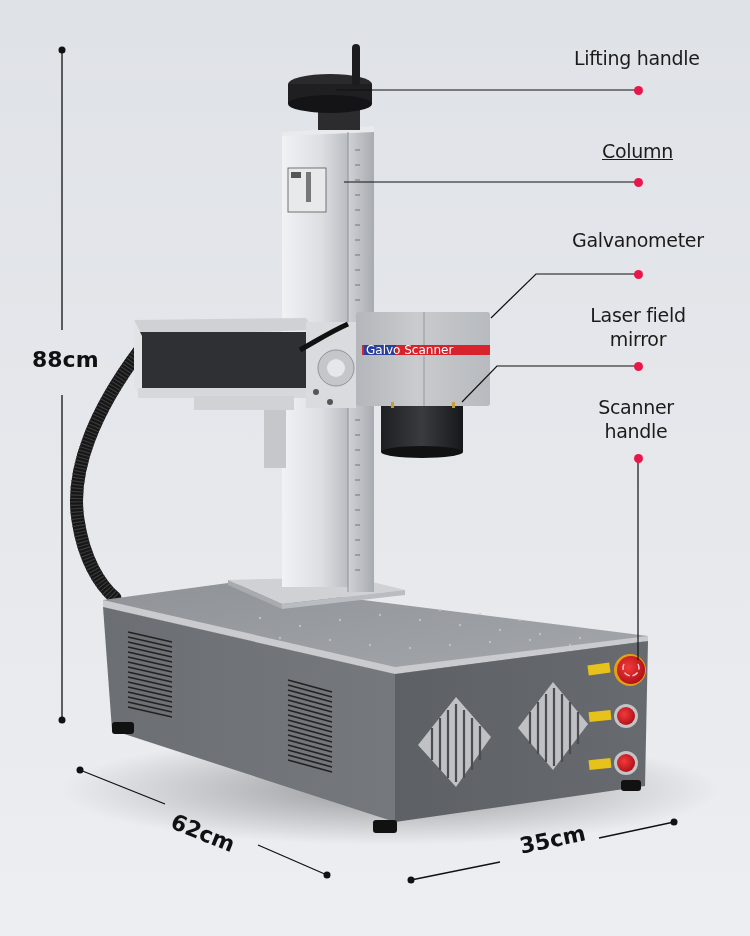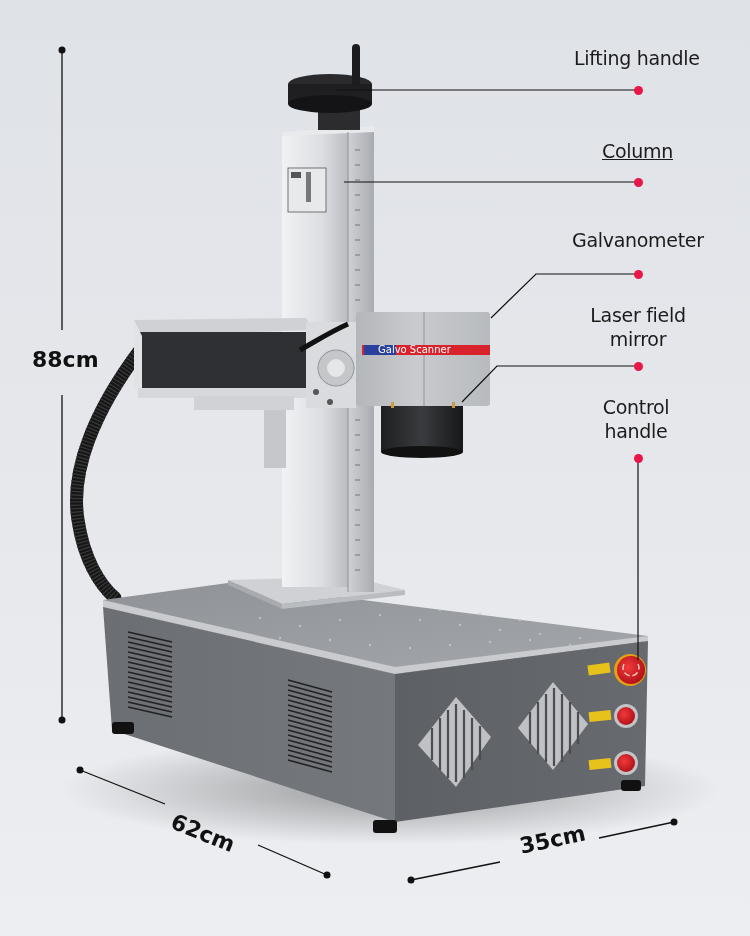--- a/index.html
+++ b/index.html
@@ -303,22 +303,22 @@
   <div class="dot" style="left:634px;top:454px;"></div>
 
   <div class="label" style="left:574px;top:46px;">Lifting handle</div>
   <div class="label" style="left:602px;top:139px;text-decoration:underline;">Column</div>
   <div class="label" style="left:572px;top:228px;">Galvanometer</div>
   <div class="label" style="left:588px;top:303px;width:100px;">
     <div>Laser field</div>
     <div>mirror</div>
   </div>
   <div class="label" style="left:596px;top:395px;width:80px;">
-    <div>Control</div>
+    <div>Scanner</div>
     <div>handle</div>
   </div>
 
   <div class="dim" style="left:32px;top:347px;">88cm</div>
   <div class="dim" style="left:172px;top:808px;transform:rotate(22deg);transform-origin:left center;">62cm</div>
   <div class="dim" style="left:520px;top:834px;transform:rotate(-12deg);transform-origin:left center;">35cm</div>
 
-  <div style="position:absolute;left:366px;top:345px;font-size:10px;line-height:10px;color:#fff;font-family:'DejaVu Sans',sans-serif;margin-left:12px;">Galvo Scanner</div>
+  <div style="position:absolute;left:366px;top:345px;font-size:12px;line-height:10px;color:#fff;font-family:'DejaVu Sans',sans-serif;">Galvo Scanner</div>
 </div>
 
 </body></html>

